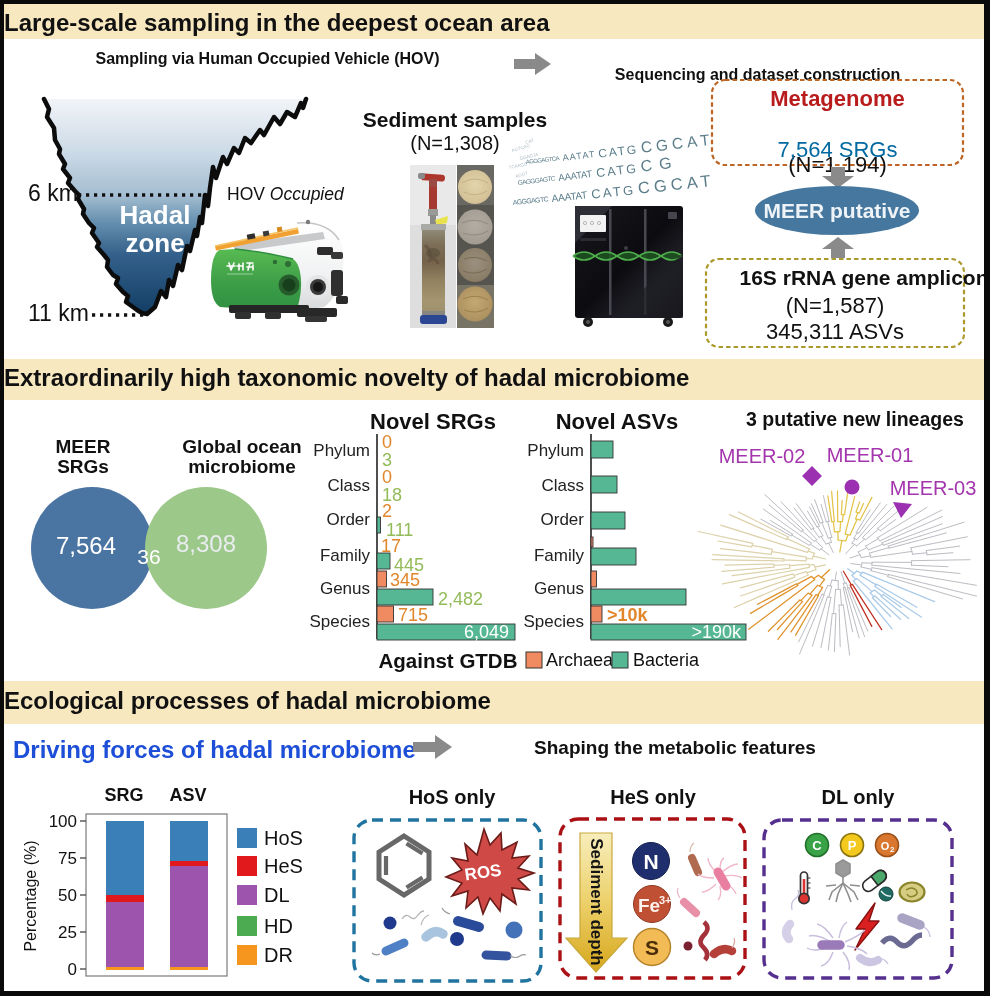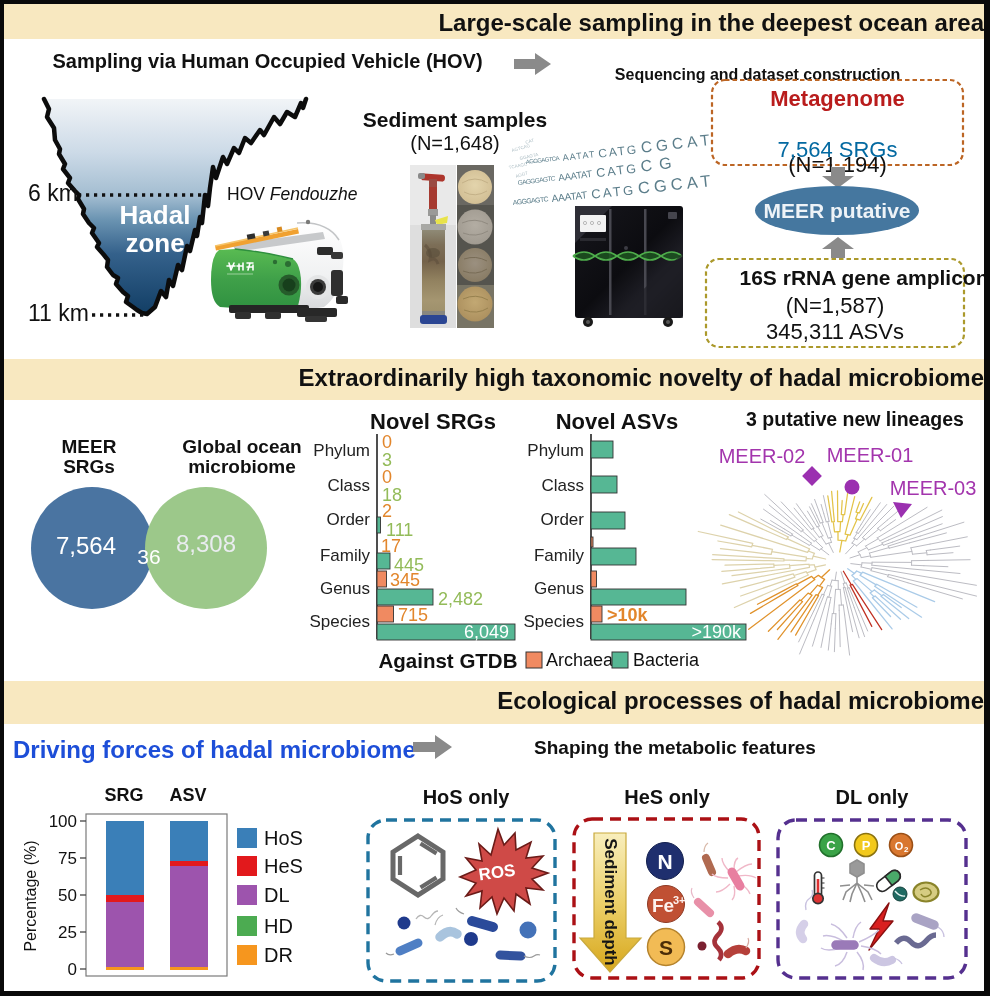--- a/index.html
+++ b/index.html
@@ -1,35 +1,35 @@
 <!DOCTYPE html>
 <html><head>
 <meta charset="utf-8">
 <style>
 html,body{margin:0;padding:0;}
 body{width:996px;height:996px;position:relative;background:#fff;font-family:"Liberation Sans",sans-serif;overflow:hidden;}
 .abs{position:absolute;}
 .band{position:absolute;left:4px;width:980px;background:#f8e8c0;}
-.btitle{position:absolute;width:980px;left:4px;text-align:right;font-weight:bold;color:#111;}
+.btitle{position:absolute;width:980px;left:4px;text-align:left;font-weight:bold;color:#111;}
 #frame{position:absolute;left:0;top:0;width:990px;height:996px;border-style:solid;border-color:#0a0a0a;border-width:4px 6px 5px 4px;box-sizing:border-box;z-index:50;pointer-events:none;}
 .h2{position:absolute;font-weight:bold;color:#111;font-size:19px;}
 .ctr{text-align:center;}
 </style>
 </head>
 <body>
 <div id="frame"></div>
 
 <div class="band" style="top:4px;height:35px;"></div>
 <div class="band" style="top:359px;height:41px;"></div>
 <div class="band" style="top:681px;height:43px;"></div>
 <div class="btitle" style="top:9px;font-size:24px;">Large-scale sampling in the deepest ocean area</div>
 <div class="btitle" style="top:364px;font-size:24px;">Extraordinarily high taxonomic novelty of hadal microbiome</div>
 <div class="btitle" style="top:687px;font-size:24px;">Ecological processes of hadal microbiome</div>
 
-<div class="h2 ctr" style="left:40px;top:50px;width:455px;font-size:20px;white-space:nowrap;">Sampling via Human Occupied Vehicle (HOV)</div>
+<div class="h2 ctr" style="left:40px;top:50px;width:455px;font-size:16px;white-space:nowrap;">Sampling via Human Occupied Vehicle (HOV)</div>
 <div class="h2 ctr" style="left:580px;top:66px;width:355px;font-size:16px;">Sequencing and dataset construction</div>
 <svg class="abs" style="left:514px;top:52px;" width="38" height="24" viewBox="0 0 38 24">
 <path d="M0 7 L21 7 L21 1 L37 12 L21 23 L21 17 L0 17 Z" fill="#8a8a8a"></path>
   </svg>
 
 <svg class="abs" style="left:14px;top:88px;" width="330" height="240" viewBox="0 0 330 240">
 <defs>
 <linearGradient id="tg" x1="0" y1="0" x2="0" y2="1">
 <stop offset="0" stop-color="#f1f4f7"></stop>
         <stop offset="0.25" stop-color="#ccdae7"></stop>
@@ -41,21 +41,21 @@
 </defs>
 <path d="M30 11 L35 21 L33 29 L40 40 L41 52 L46 61 L45 66 L51 76 L49 81 L56 90 L54 95 L61 103 L65 107 L64 111 L70 121 L69 126 L75 135 L80 140 L78 145 L85 155 L83 159 L90 167 L94 172 L93 179 L99 187 L104 190 L102 196 L109 204 L114 208 L112 214 L119 219 L123 222 L128 225 L133 226 L141 219 L147 203 L152 209 L155 192 L159 198 L164 177 L168 182 L173 158 L176 163 L181 142 L183 148 L186 129 L188 135 L191 107 L194 118 L196 100 L199 79 L202 90 L209 69 L213 76 L220 60 L225 65 L231 50 L237 55 L246 42 L250 47 L260 29 L266 36 L273 24 L281 29 L287 15 L289 20 L292 11 L292 11 Z" fill="url(#tg)" stroke="none"></path>
 <line x1="64" y1="107" x2="194" y2="107" stroke="#111" stroke-width="3.6" stroke-dasharray="3.2 4.8"></line>
 <path d="M30 11 L35 21 L33 29 L40 40 L41 52 L46 61 L45 66 L51 76 L49 81 L56 90 L54 95 L61 103 L65 107 L64 111 L70 121 L69 126 L75 135 L80 140 L78 145 L85 155 L83 159 L90 167 L94 172 L93 179 L99 187 L104 190 L102 196 L109 204 L114 208 L112 214 L119 219 L123 222 L128 225 L133 226 L141 219 L147 203 L152 209 L155 192 L159 198 L164 177 L168 182 L173 158 L176 163 L181 142 L183 148 L186 129 L188 135 L191 107 L194 118 L196 100 L199 79 L202 90 L209 69 L213 76 L220 60 L225 65 L231 50 L237 55 L246 42 L250 47 L260 29 L266 36 L273 24 L281 29 L287 15 L289 20 L292 11" fill="none" stroke="#0c0c0c" stroke-width="4.5" stroke-linejoin="round" stroke-linecap="round"></path>
 <line x1="78" y1="227" x2="132" y2="227" stroke="#111" stroke-width="3.6" stroke-dasharray="3.2 4.8"></line>
 <text x="14" y="113" font-size="23" fill="#111">6 km</text>
 <text x="14" y="233" font-size="23" fill="#111">11 km</text>
 <text x="141" y="136" font-size="26" font-weight="bold" fill="#fff" text-anchor="middle">Hadal</text>
 <text x="141" y="164" font-size="26" font-weight="bold" fill="#fff" text-anchor="middle">zone</text>
 </svg>
-<div class="abs" style="left:227px;top:184px;font-size:17.5px;color:#111;">HOV <i>Fendouzhe</i></div>
+<div class="abs" style="left:227px;top:184px;font-size:17.5px;color:#111;">HOV <i>Occupied</i></div>
 <div id="sub-holder" class="abs" style="left:205px;top:212px;"><svg width="145" height="115" viewBox="0 0 145 115">
 <defs>
 <linearGradient id="subg" x1="0" y1="0" x2="0" y2="1">
 <stop offset="0" stop-color="#59bb52"></stop>
           <stop offset="0.5" stop-color="#3fa049" stop-opacity="1"></stop>
           <stop offset="0.5" stop-color="#3fa049"></stop>
           <stop offset="1" stop-color="#2f9140"></stop>
 </linearGradient>
 <linearGradient id="subw" x1="0" y1="0" x2="0" y2="1">
 <stop offset="0" stop-color="#ffffff"></stop>
@@ -99,21 +99,21 @@
 <rect x="131" y="84" width="12" height="8" rx="2" fill="#2a2a2a"></rect>
 
 <rect x="24" y="93" width="80" height="8" rx="2" fill="#252525"></rect>
 <rect x="30" y="100" width="16" height="7" rx="2" fill="#303030"></rect>
 <rect x="60" y="100" width="16" height="7" rx="2" fill="#303030"></rect>
 <rect x="92" y="96" width="40" height="9" rx="2" fill="#282828"></rect>
 <rect x="100" y="104" width="22" height="6" rx="2" fill="#343434"></rect>
 </svg></div>
 
 <div class="abs ctr" style="left:355px;top:108px;width:200px;font-weight:bold;font-size:21px;color:#111;">Sediment samples</div>
-<div class="abs ctr" style="left:355px;top:132px;width:200px;font-size:20px;color:#111;">(N=1,648)</div>
+<div class="abs ctr" style="left:355px;top:132px;width:200px;font-size:20px;color:#111;">(N=1,308)</div>
 <div id="core-holder" class="abs" style="left:410px;top:165px;"><svg width="90" height="168" viewBox="0 0 90 168">
 <defs>
 <linearGradient id="tube" x1="0" y1="0" x2="0" y2="1">
 <stop offset="0" stop-color="#8f8a76"></stop>
           <stop offset="0.18" stop-color="#7c6e57"></stop>
 <stop offset="0.38" stop-color="#74624a"></stop>
           <stop offset="0.6" stop-color="#91815f"></stop>
 <stop offset="0.85" stop-color="#a59671"></stop>
           <stop offset="1" stop-color="#9e906c"></stop>
 </linearGradient>
@@ -253,21 +253,21 @@
 <svg class="abs" style="left:822px;top:237px;" width="32" height="21" viewBox="0 0 32 21">
     <path d="M16 0 L32 12 L23 12 L23 21 L9 21 L9 12 L0 12 Z" fill="#8a8a8a"></path>
   </svg>
 <svg class="abs" style="left:704px;top:257px;" width="262" height="92">
     <rect x="2" y="2" width="258" height="88" rx="13" fill="none" stroke="#ab992b" stroke-width="2.2" stroke-dasharray="4.5 3"></rect>
   </svg>
 <div class="abs ctr" style="left:706px;top:266px;width:258px;font-size:21px;font-weight:bold;color:#111;white-space:nowrap;padding-left:29px;">16S rRNA gene amplicon</div>
 <div class="abs ctr" style="left:706px;top:293px;width:258px;font-size:22px;color:#111;">(N=1,587)</div>
 <div class="abs ctr" style="left:706px;top:319px;width:258px;font-size:22px;color:#111;">345,311 ASVs</div>
 
-<div class="abs ctr" style="left:44px;top:437px;width:90px;font-weight:bold;font-size:19px;line-height:20px;color:#111;">MEER SRGs</div>
+<div class="abs ctr" style="left:38px;top:437px;width:90px;font-weight:bold;font-size:19px;line-height:20px;color:#111;">MEER SRGs</div>
 <div class="abs ctr" style="left:146px;top:437px;width:120px;font-weight:bold;font-size:19px;line-height:20px;color:#111;margin-left:36px;">Global ocean microbiome</div>
 <svg class="abs" style="left:20px;top:478px;" width="260" height="145" viewBox="0 0 260 145">
 <circle cx="72" cy="70" r="61" fill="#4a74a1"></circle>
 <circle cx="186" cy="70" r="61" fill="#9cc88a"></circle>
 <text x="66" y="70" font-size="24" fill="#fff" text-anchor="middle" dominant-baseline="middle">7,564</text>
 <text x="186" y="68" font-size="24" fill="#e9ecef" text-anchor="middle" dominant-baseline="middle">8,308</text>
 <text x="129" y="80" font-size="21" fill="#fff" text-anchor="middle" dominant-baseline="middle">36</text>
 </svg>
 <div id="charts-holder" class="abs" style="left:320px;top:405px;"><svg width="450" height="280" viewBox="0 0 450 280" style="overflow:visible">
 <g font-family="Liberation Sans,sans-serif">
@@ -398,21 +398,21 @@
 <rect x="227" y="76" width="20" height="20" fill="#e2191c"></rect>
         <text x="254" y="93" font-size="20" fill="#111">HeS</text>
 <rect x="227" y="105" width="20" height="20" fill="#9d54ad"></rect>
         <text x="254" y="122" font-size="20" fill="#111">DL</text>
 <rect x="227" y="136" width="20" height="20" fill="#4cab51"></rect>
         <text x="254" y="153" font-size="20" fill="#111">HD</text>
 <rect x="227" y="165" width="20" height="20" fill="#f6961e"></rect>
         <text x="254" y="182" font-size="20" fill="#111">DR</text>
 </g>
 </svg></div>
-<div id="boxes-holder" class="abs" style="left:360px;top:782px;text-align:right;"><svg width="610" height="205" viewBox="0 0 610 205" style="overflow:visible">
+<div id="boxes-holder" class="abs" style="left:346px;top:782px;text-align:right;"><svg width="610" height="205" viewBox="0 0 610 205" style="overflow:visible">
 <defs>
 <linearGradient id="yar" x1="0" y1="0" x2="0" y2="1">
 <stop offset="0" stop-color="#f8eebc"></stop>
           <stop offset="0.5" stop-color="#ecd06a"></stop>
           <stop offset="1" stop-color="#d7a71c"></stop>
 </linearGradient>
 </defs>
 <g font-family="Liberation Sans,sans-serif">
 <text x="106" y="22" font-size="20" font-weight="bold" fill="#111" text-anchor="middle">HoS only</text>
 <text x="307" y="22" font-size="20" font-weight="bold" fill="#111" text-anchor="middle">HeS only</text>

